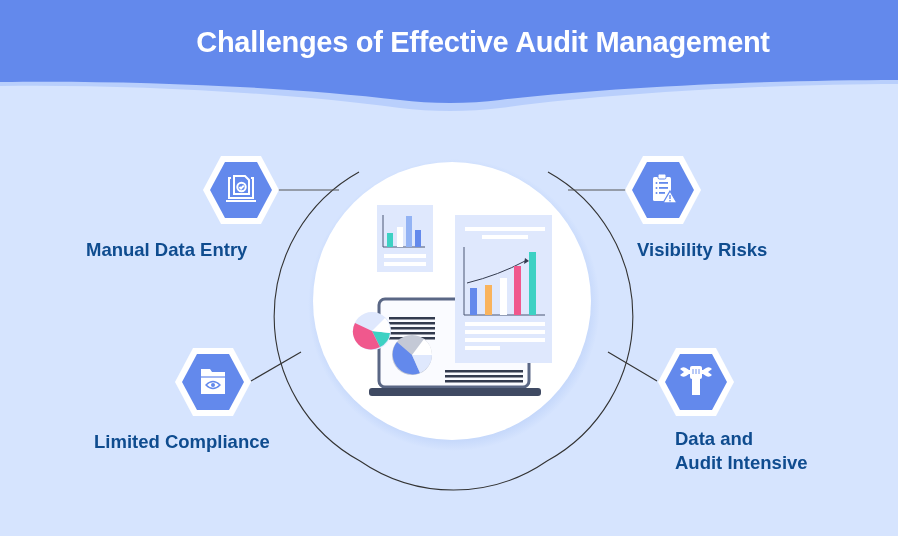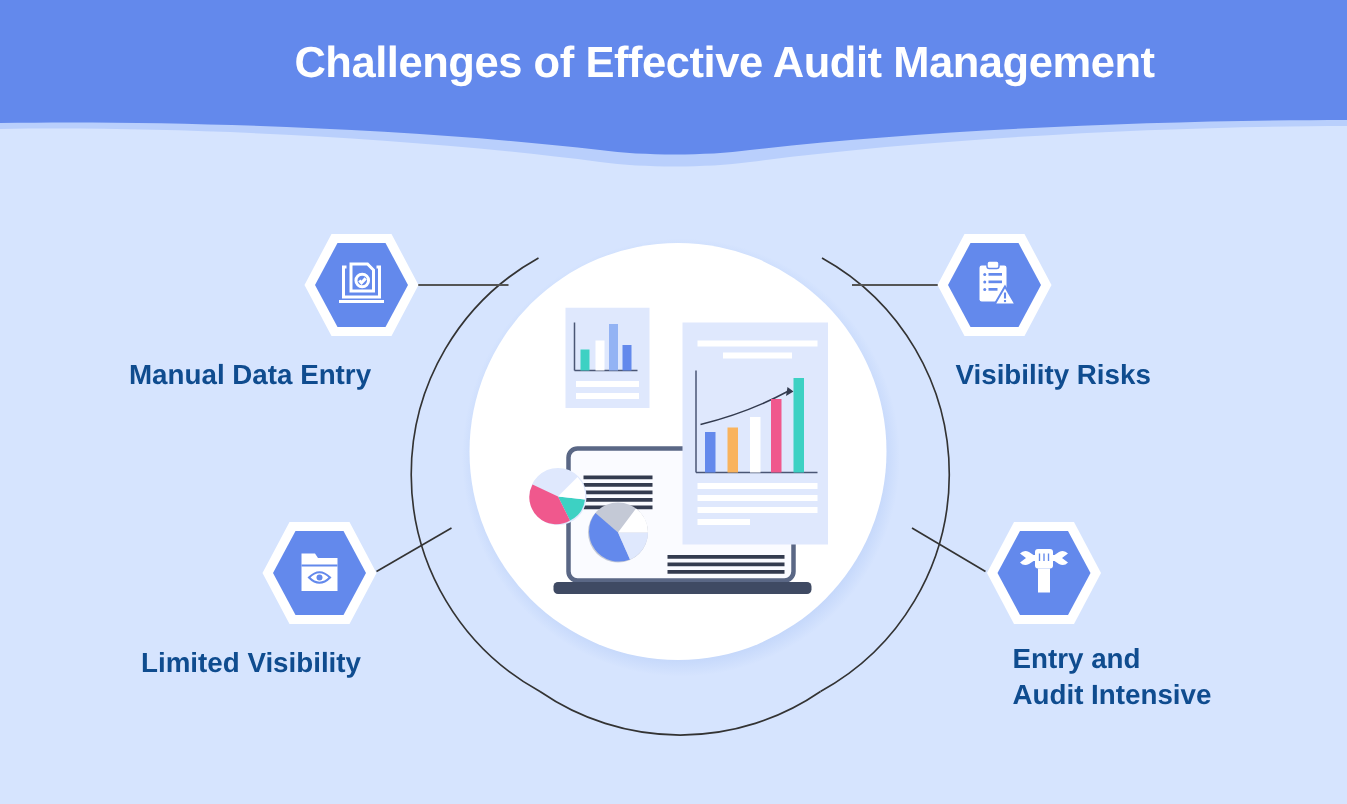--- a/index.html
+++ b/index.html
@@ -148,18 +148,18 @@
       <rect x="34" y="20" width="12" height="13" rx="2"></rect>
       <rect x="36" y="33" width="8" height="16"></rect>
       <line x1="37" y1="23" x2="37" y2="28" stroke="#6389ec" stroke-width="0.9"></line>
       <line x1="40" y1="23" x2="40" y2="28" stroke="#6389ec" stroke-width="0.9"></line>
       <line x1="43" y1="23" x2="43" y2="28" stroke="#6389ec" stroke-width="0.9"></line>
     </g>
   </svg>
 
   <div class="label" style="left:82px;top:238px;">Manual Data Entry</div>
   <div class="label" style="left:633px;top:238px;">Visibility Risks</div>
-  <div class="label" style="left:90px;top:430px;">Limited Visibility</div>
+  <div class="label" style="left:90px;top:430px;">Limited Compliance</div>
   <div class="label" style="left:671px;top:427px;">
-    <div>Entry and</div>
+    <div>Data and</div>
     <div>Audit Intensive</div>
   </div>
 </div>
 
 </body></html>

